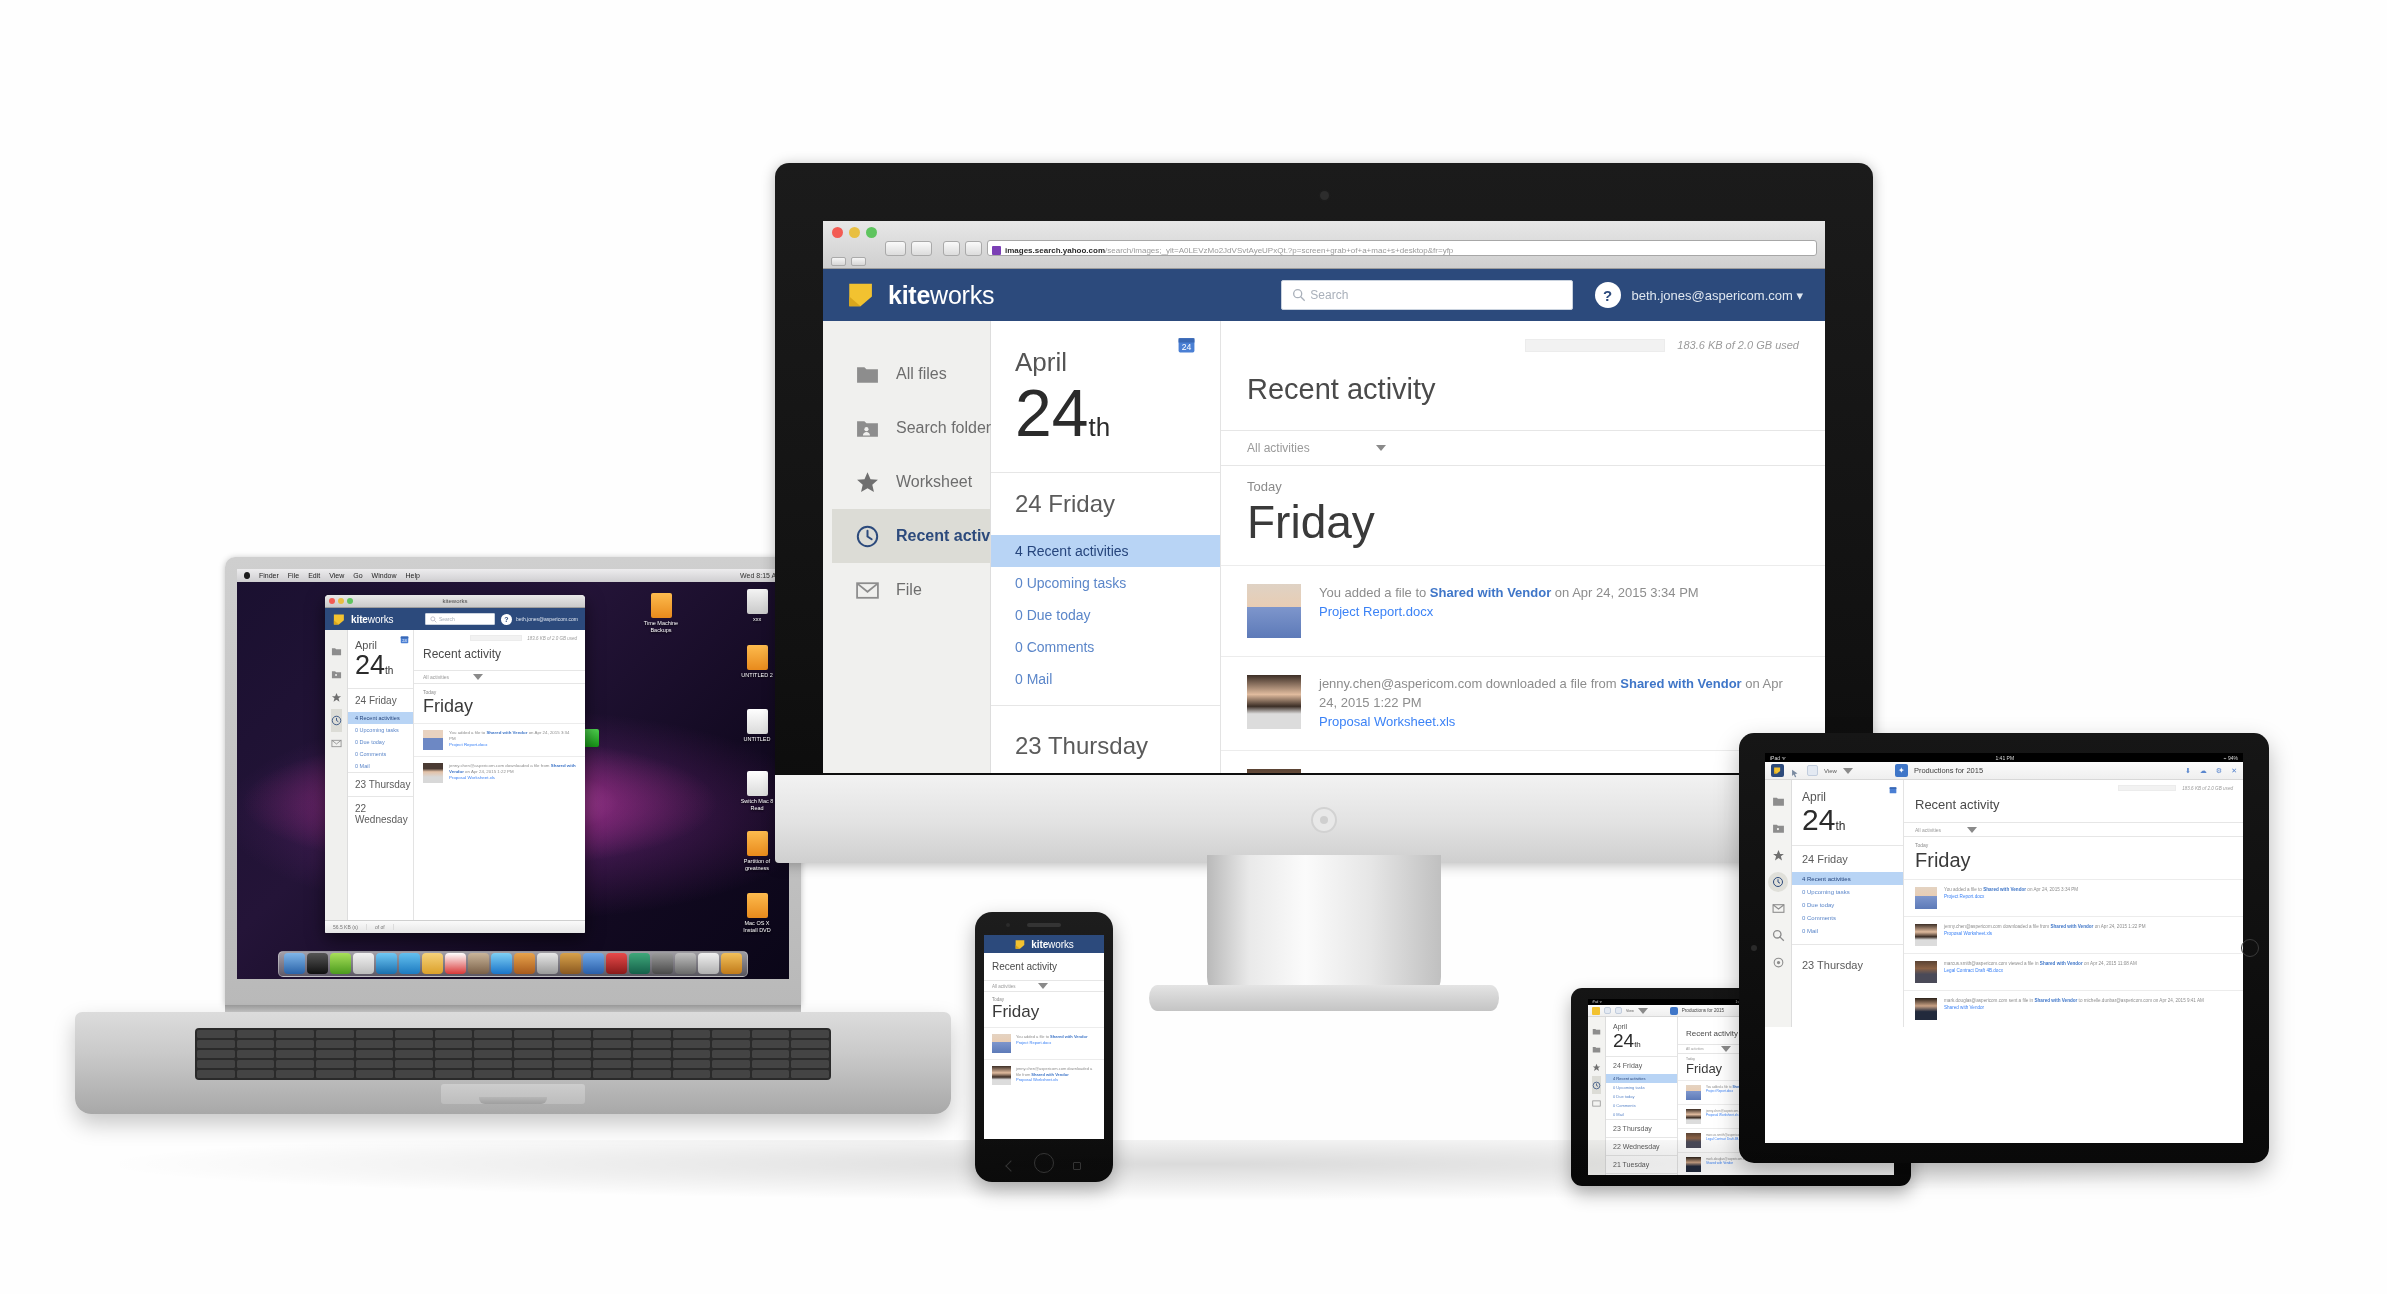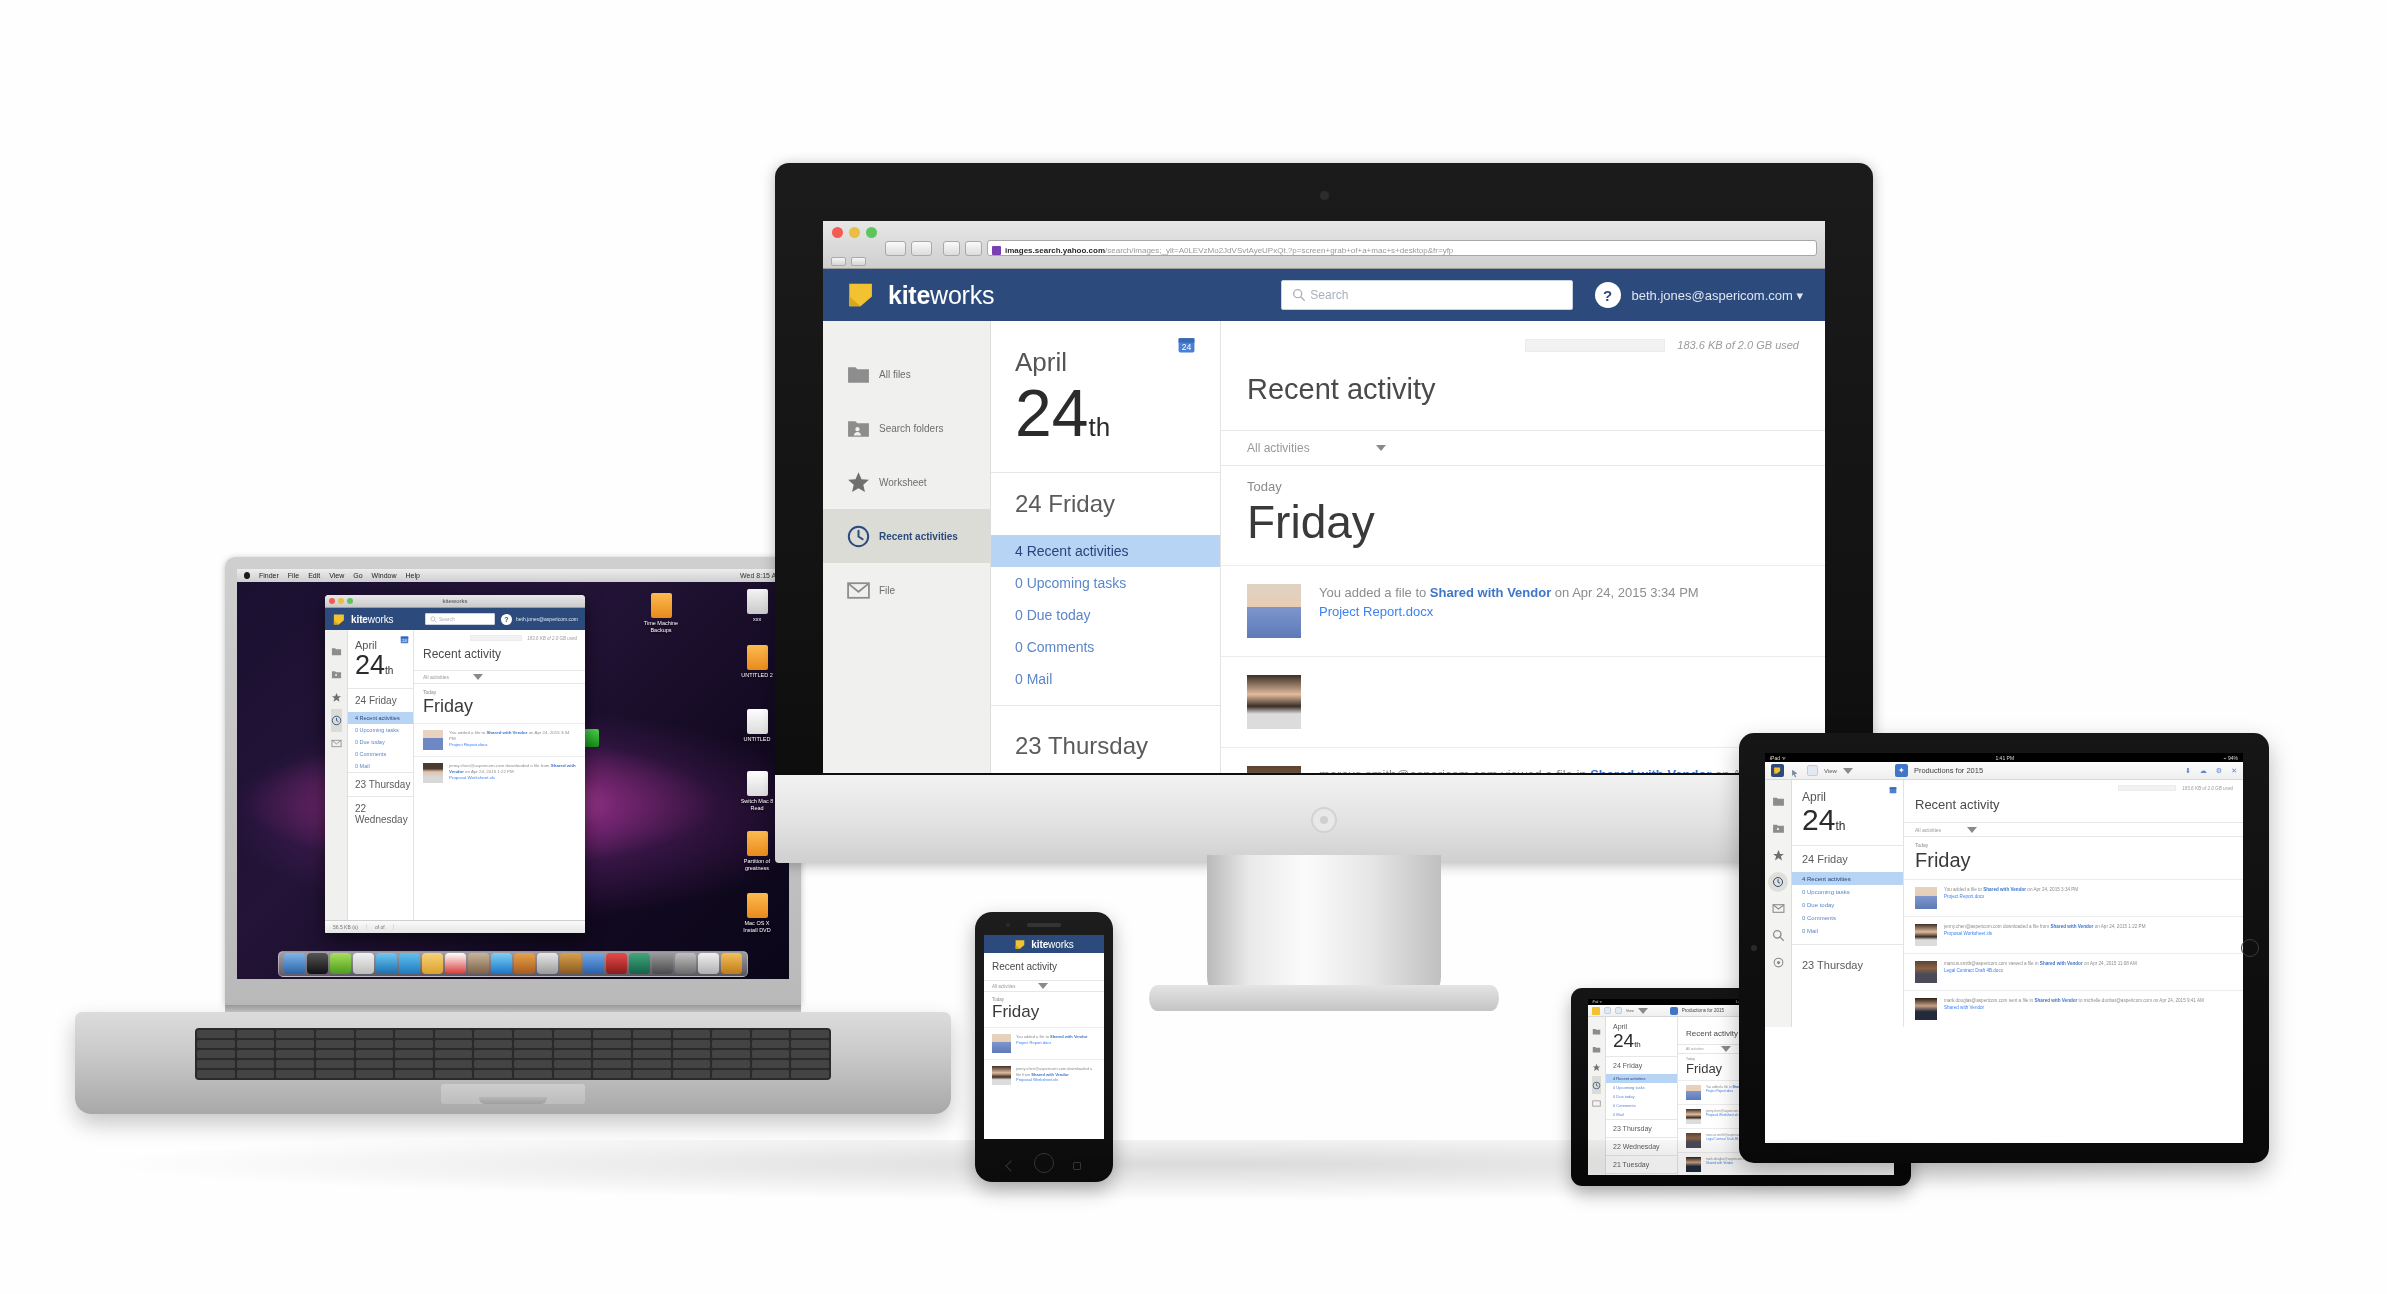--- a/index.html
+++ b/index.html
@@ -98,21 +98,21 @@
 
   
   #imac .kw { top:48px; }
   #imac .kw-header { height:52px; padding:0 22px; }
   #imac .kw-brand { font-size:25px; }
   #imac .kw-logo { gap:9px; margin-right:auto; }
   #imac .kw-search { width:292px; height:30px; padding:0 10px; font-size:12px; border-radius:2px; }
   #imac .kw-help { width:26px;height:26px;font-size:15px; margin:0 11px 0 22px; }
   #imac .kw-user { font-size:13px; }
   #imac .kw-rail { width:168px; padding-top:26px; }
-  #imac .kw-rail-item { height:54px; padding:0 0 0 23px; gap:8px; font-size:10px; }
+  #imac .kw-rail-item { height:54px; padding:0 0 0 23px; gap:16px; font-size:16px;margin-left:9px; }
   #imac .kw-datecol { width:230px; }
   #imac .kw-month { font-size:26px; padding:26px 0 2px 24px; }
   #imac .kw-daynum { font-size:66px; padding:0 0 26px 24px; }
   #imac .kw-daynum .suffix { font-size:26px; }
   #imac .kw-dayhead { font-size:24px; padding:17px 0 17px 24px; }
   #imac .kw-sub { font-size:14px; padding:8px 0 8px 24px; }
   #imac .kw-quota { height:48px; padding-right:26px; gap:12px; }
   #imac .kw-quota-bar { width:140px; height:13px; }
   #imac .kw-quota-text { font-size:11px; }
   #imac .kw-title { font-size:29px; padding:4px 0 24px 26px; }
@@ -699,20 +699,21 @@
           </div>
           <div class="kw-todaylabel">Today</div>
           <div class="kw-bigday">Friday</div>
           <div class="kw-feed">
             <div class="kw-act">
               <div class="kw-avatar" style="background:linear-gradient(180deg,#dfd2c4 0%,#e8cdb4 42%,#7e96cc 42%,#5d7ab8 100%);"></div>
               <div class="kw-acttext"><span>You added a file to </span><a>Shared with Vendor</a><span> on Apr 24, 2015 3:34 PM</span><span class="file">Project Report.docx</span></div>
             </div>
             <div class="kw-act">
               <div class="kw-avatar" style="background:linear-gradient(180deg,#3c2e26 0%,#e0bb9e 36%,#3c2e26 58%,#dcdcdc 72%);"></div>
+              <div class="kw-acttext"><span>jenny.chen@aspericom.com downloaded a file from </span><a>Shared with Vendor</a><span> on Apr 24, 2015 1:22 PM</span><span class="file">Proposal Worksheet.xls</span></div>
             </div>
             <div class="kw-act">
               <div class="kw-avatar" style="background:linear-gradient(180deg,#5a4334 0%,#8a6246 34%,#4a4a58 60%);"></div>
               <div class="kw-acttext"><span>marcus.smith@aspericom.com viewed a file in </span><a>Shared with Vendor</a><span> on Apr 24, 2015 11:08 AM</span></div>
             </div>
           </div>
         </div>
       </div>
     </div>
   </div>

